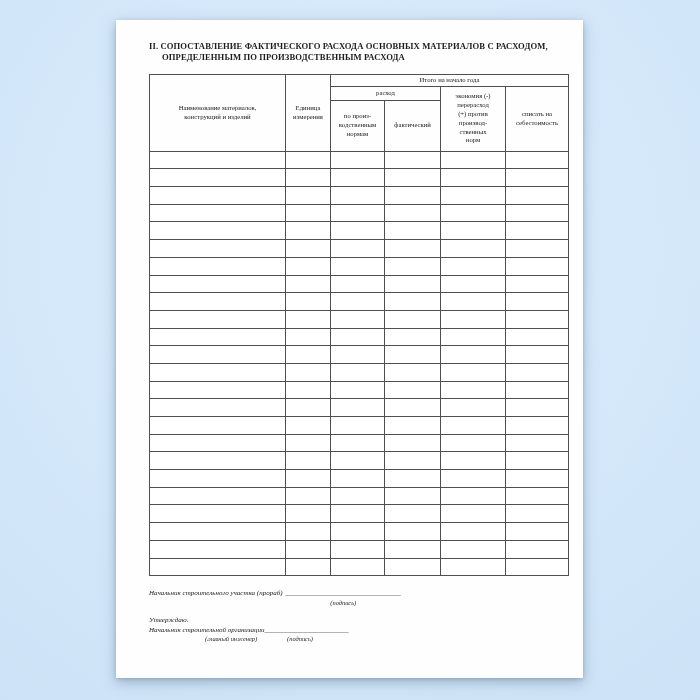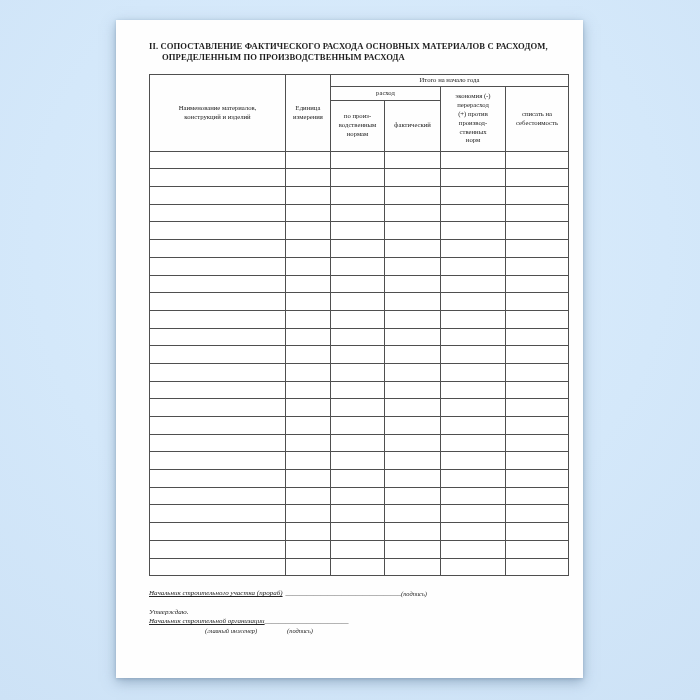--- a/index.html
+++ b/index.html
@@ -42,23 +42,23 @@
   .hrow-cols th { height: 50px; }
   tbody.grid td { height: 16.7px; background: #fff; }
 
   .sigs {
     margin-top: 13px; width: 419px;
     font-style: italic; font-size: 7px; line-height: 1.35; color: #222;
   }
   .sig-row1 { display: flex; justify-content: space-between; align-items: flex-start; }
   .sig-row2 { display: flex; align-items: flex-start; margin-top: 9px; }
   .sig2-left { flex: 0 0 199px; }
-  .lbl { white-space: nowrap; text-decoration: underline; }
+  .lbl { white-space: nowrap; }
   .blank-group {
-    display: inline-flex; flex-direction: row; align-items: center;
+    display: inline-flex; flex-direction: column; align-items: center;
     vertical-align: top; margin-left: 3px;
   }
   .blank { white-space: nowrap; letter-spacing: 0; }
   .sub { font-size: 6.4px; }
   .sub-row { display: flex; }
   .sub-row .sub-a { margin-left: 56px; }
   .sub-row .sub-b { margin-left: 30px; }
 </style>
 </head>
 <body>

